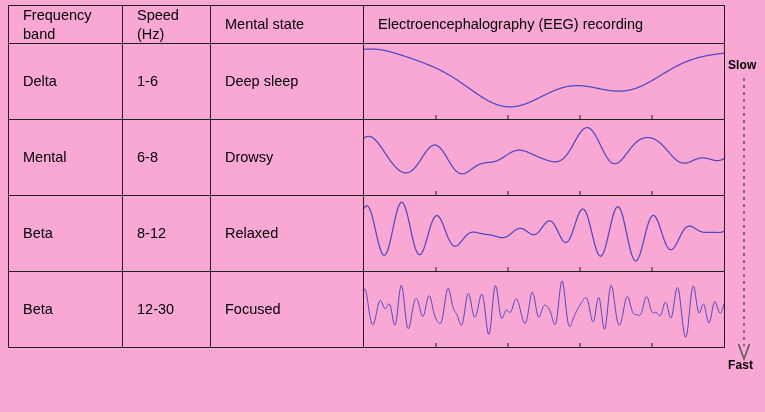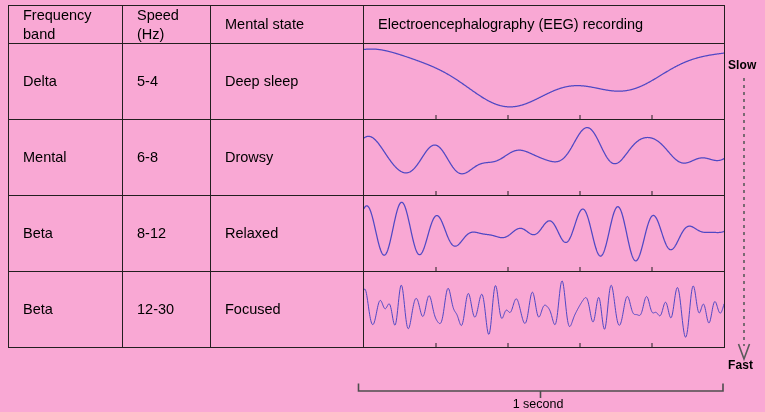--- a/index.html
+++ b/index.html
@@ -143,21 +143,21 @@
           <span class="cell-pad hdr-text">Mental state</span>
         </th>
         <th class="hdr-cell wave-hdr">
           <span class="cell-pad hdr-text">Electroencephalography (EEG) recording</span>
         </th>
       </tr>
     </thead>
     <tbody>
       <tr class="data-row">
         <td><span class="cell-pad">Delta</span></td>
-        <td><span class="cell-pad">5-4</span></td>
+        <td><span class="cell-pad">1-6</span></td>
         <td><span class="cell-pad">Deep sleep</span></td>
         <td class="wave-cell">
             <svg viewBox="0 0 361 75" preserveAspectRatio="none">
               <line x1="72.2" x2="72.2" y1="71" y2="75" stroke="#231f20" stroke-width="1"></line>
               <line x1="144.4" x2="144.4" y1="71" y2="75" stroke="#231f20" stroke-width="1"></line>
               <line x1="216.6" x2="216.6" y1="71" y2="75" stroke="#231f20" stroke-width="1"></line>
               <line x1="288.8" x2="288.8" y1="71" y2="75" stroke="#231f20" stroke-width="1"></line>
               <path d="M0.00,5.49L0.40,5.44L0.80,5.39L1.20,5.34L1.60,5.29L2.01,5.25L2.41,5.21L2.81,5.18L3.21,5.15L3.61,5.12L4.01,5.09L4.41,5.07L4.81,5.05L5.21,5.04L5.62,5.02L6.02,5.01L6.42,5.01L6.82,5.00L7.22,5.00L7.62,5.00L8.02,5.01L8.42,5.01L8.82,5.02L9.23,5.04L9.63,5.05L10.03,5.07L10.43,5.10L10.83,5.12L11.23,5.15L11.63,5.18L12.03,5.21L12.43,5.24L12.84,5.28L13.24,5.32L13.64,5.36L14.04,5.41L14.44,5.46L14.84,5.51L15.24,5.56L15.64,5.61L16.04,5.67L16.45,5.73L16.85,5.79L17.25,5.86L17.65,5.92L18.05,5.99L18.45,6.06L18.85,6.13L19.25,6.21L19.65,6.28L20.06,6.36L20.46,6.44L20.86,6.52L21.26,6.61L21.66,6.69L22.06,6.78L22.46,6.87L22.86,6.96L23.26,7.05L23.67,7.14L24.07,7.24L24.47,7.34L24.87,7.43L25.27,7.53L25.67,7.63L26.07,7.74L26.47,7.84L26.87,7.95L27.28,8.05L27.68,8.16L28.08,8.27L28.48,8.38L28.88,8.49L29.28,8.60L29.68,8.72L30.08,8.83L30.48,8.95L30.89,9.06L31.29,9.18L31.69,9.30L32.09,9.42L32.49,9.54L32.89,9.66L33.29,9.78L33.69,9.90L34.09,10.03L34.50,10.15L34.90,10.28L35.30,10.40L35.70,10.53L36.10,10.66L36.50,10.78L36.90,10.91L37.30,11.04L37.70,11.17L38.11,11.30L38.51,11.43L38.91,11.56L39.31,11.69L39.71,11.82L40.11,11.96L40.51,12.09L40.91,12.22L41.31,12.36L41.72,12.49L42.12,12.62L42.52,12.76L42.92,12.90L43.32,13.03L43.72,13.17L44.12,13.30L44.52,13.44L44.92,13.58L45.33,13.71L45.73,13.85L46.13,13.99L46.53,14.13L46.93,14.27L47.33,14.41L47.73,14.55L48.13,14.69L48.53,14.83L48.94,14.97L49.34,15.11L49.74,15.25L50.14,15.39L50.54,15.53L50.94,15.68L51.34,15.82L51.74,15.96L52.14,16.11L52.55,16.25L52.95,16.39L53.35,16.54L53.75,16.68L54.15,16.83L54.55,16.98L54.95,17.12L55.35,17.27L55.75,17.42L56.16,17.57L56.56,17.72L56.96,17.86L57.36,18.01L57.76,18.16L58.16,18.32L58.56,18.47L58.96,18.62L59.36,18.77L59.77,18.93L60.17,19.08L60.57,19.24L60.97,19.39L61.37,19.55L61.77,19.71L62.17,19.86L62.57,20.02L62.97,20.18L63.38,20.34L63.78,20.50L64.18,20.67L64.58,20.83L64.98,20.99L65.38,21.16L65.78,21.32L66.18,21.49L66.58,21.66L66.99,21.83L67.39,22.00L67.79,22.17L68.19,22.34L68.59,22.52L68.99,22.69L69.39,22.87L69.79,23.04L70.19,23.22L70.60,23.40L71.00,23.58L71.40,23.77L71.80,23.95L72.20,24.13L72.60,24.32L73.00,24.51L73.40,24.70L73.80,24.89L74.21,25.08L74.61,25.27L75.01,25.46L75.41,25.66L75.81,25.86L76.21,26.06L76.61,26.26L77.01,26.46L77.41,26.66L77.82,26.87L78.22,27.07L78.62,27.28L79.02,27.49L79.42,27.70L79.82,27.91L80.22,28.13L80.62,28.34L81.02,28.56L81.43,28.78L81.83,29.00L82.23,29.22L82.63,29.44L83.03,29.67L83.43,29.90L83.83,30.12L84.23,30.35L84.63,30.59L85.04,30.82L85.44,31.05L85.84,31.29L86.24,31.53L86.64,31.77L87.04,32.01L87.44,32.25L87.84,32.49L88.24,32.74L88.65,32.99L89.05,33.24L89.45,33.49L89.85,33.74L90.25,33.99L90.65,34.24L91.05,34.50L91.45,34.76L91.85,35.01L92.26,35.27L92.66,35.53L93.06,35.80L93.46,36.06L93.86,36.33L94.26,36.59L94.66,36.86L95.06,37.13L95.46,37.40L95.87,37.67L96.27,37.94L96.67,38.21L97.07,38.48L97.47,38.76L97.87,39.03L98.27,39.31L98.67,39.59L99.07,39.86L99.48,40.14L99.88,40.42L100.28,40.70L100.68,40.98L101.08,41.26L101.48,41.54L101.88,41.82L102.28,42.11L102.68,42.39L103.09,42.67L103.49,42.96L103.89,43.24L104.29,43.52L104.69,43.81L105.09,44.09L105.49,44.37L105.89,44.66L106.29,44.94L106.70,45.22L107.10,45.51L107.50,45.79L107.90,46.07L108.30,46.35L108.70,46.64L109.10,46.92L109.50,47.20L109.90,47.48L110.31,47.76L110.71,48.04L111.11,48.31L111.51,48.59L111.91,48.87L112.31,49.14L112.71,49.42L113.11,49.69L113.51,49.96L113.92,50.23L114.32,50.50L114.72,50.77L115.12,51.03L115.52,51.30L115.92,51.56L116.32,51.82L116.72,52.08L117.12,52.34L117.53,52.60L117.93,52.85L118.33,53.10L118.73,53.35L119.13,53.60L119.53,53.85L119.93,54.09L120.33,54.34L120.73,54.57L121.14,54.81L121.54,55.05L121.94,55.28L122.34,55.51L122.74,55.74L123.14,55.96L123.54,56.18L123.94,56.40L124.34,56.62L124.75,56.83L125.15,57.04L125.55,57.25L125.95,57.45L126.35,57.65L126.75,57.85L127.15,58.04L127.55,58.24L127.95,58.42L128.36,58.61L128.76,58.79L129.16,58.97L129.56,59.14L129.96,59.31L130.36,59.48L130.76,59.64L131.16,59.80L131.56,59.96L131.97,60.11L132.37,60.26L132.77,60.41L133.17,60.55L133.57,60.68L133.97,60.82L134.37,60.95L134.77,61.07L135.17,61.19L135.58,61.31L135.98,61.42L136.38,61.53L136.78,61.64L137.18,61.74L137.58,61.83L137.98,61.92L138.38,62.01L138.78,62.10L139.19,62.18L139.59,62.25L139.99,62.32L140.39,62.39L140.79,62.45L141.19,62.51L141.59,62.56L141.99,62.61L142.39,62.66L142.80,62.70L143.20,62.73L143.60,62.77L144.00,62.79L144.40,62.82L144.80,62.84L145.20,62.85L145.60,62.86L146.00,62.87L146.41,62.87L146.81,62.87L147.21,62.86L147.61,62.85L148.01,62.83L148.41,62.81L148.81,62.79L149.21,62.76L149.61,62.73L150.02,62.69L150.42,62.65L150.82,62.61L151.22,62.56L151.62,62.51L152.02,62.45L152.42,62.39L152.82,62.33L153.22,62.26L153.63,62.19L154.03,62.11L154.43,62.03L154.83,61.95L155.23,61.86L155.63,61.77L156.03,61.67L156.43,61.57L156.83,61.47L157.24,61.37L157.64,61.26L158.04,61.15L158.44,61.03L158.84,60.91L159.24,60.79L159.64,60.66L160.04,60.54L160.44,60.40L160.85,60.27L161.25,60.13L161.65,59.99L162.05,59.85L162.45,59.70L162.85,59.55L163.25,59.40L163.65,59.25L164.05,59.09L164.46,58.93L164.86,58.77L165.26,58.61L165.66,58.44L166.06,58.27L166.46,58.10L166.86,57.93L167.26,57.75L167.66,57.58L168.07,57.40L168.47,57.22L168.87,57.04L169.27,56.85L169.67,56.67L170.07,56.48L170.47,56.29L170.87,56.10L171.27,55.91L171.68,55.72L172.08,55.53L172.48,55.33L172.88,55.14L173.28,54.94L173.68,54.75L174.08,54.55L174.48,54.35L174.88,54.15L175.29,53.95L175.69,53.75L176.09,53.55L176.49,53.35L176.89,53.15L177.29,52.95L177.69,52.75L178.09,52.55L178.49,52.35L178.90,52.14L179.30,51.94L179.70,51.74L180.10,51.54L180.50,51.34L180.90,51.14L181.30,50.95L181.70,50.75L182.10,50.55L182.51,50.35L182.91,50.16L183.31,49.96L183.71,49.77L184.11,49.58L184.51,49.39L184.91,49.20L185.31,49.01L185.71,48.82L186.12,48.63L186.52,48.45L186.92,48.26L187.32,48.08L187.72,47.90L188.12,47.72L188.52,47.55L188.92,47.37L189.32,47.20L189.73,47.03L190.13,46.86L190.53,46.69L190.93,46.53L191.33,46.36L191.73,46.20L192.13,46.04L192.53,45.89L192.93,45.73L193.34,45.58L193.74,45.43L194.14,45.29L194.54,45.14L194.94,45.00L195.34,44.86L195.74,44.72L196.14,44.59L196.54,44.46L196.95,44.33L197.35,44.20L197.75,44.08L198.15,43.96L198.55,43.84L198.95,43.73L199.35,43.62L199.75,43.51L200.15,43.40L200.56,43.30L200.96,43.20L201.36,43.10L201.76,43.01L202.16,42.92L202.56,42.83L202.96,42.75L203.36,42.67L203.76,42.59L204.17,42.51L204.57,42.44L204.97,42.37L205.37,42.31L205.77,42.24L206.17,42.18L206.57,42.13L206.97,42.07L207.37,42.02L207.78,41.97L208.18,41.93L208.58,41.89L208.98,41.85L209.38,41.82L209.78,41.78L210.18,41.76L210.58,41.73L210.98,41.71L211.39,41.69L211.79,41.67L212.19,41.66L212.59,41.64L212.99,41.64L213.39,41.63L213.79,41.63L214.19,41.63L214.59,41.63L215.00,41.64L215.40,41.65L215.80,41.66L216.20,41.67L216.60,41.69L217.00,41.71L217.40,41.73L217.80,41.76L218.20,41.78L218.61,41.81L219.01,41.84L219.41,41.88L219.81,41.91L220.21,41.95L220.61,41.99L221.01,42.04L221.41,42.08L221.81,42.13L222.22,42.18L222.62,42.23L223.02,42.28L223.42,42.34L223.82,42.39L224.22,42.45L224.62,42.51L225.02,42.58L225.42,42.64L225.83,42.70L226.23,42.77L226.63,42.84L227.03,42.91L227.43,42.98L227.83,43.05L228.23,43.12L228.63,43.20L229.03,43.27L229.44,43.35L229.84,43.42L230.24,43.50L230.64,43.58L231.04,43.66L231.44,43.74L231.84,43.82L232.24,43.90L232.64,43.98L233.05,44.06L233.45,44.15L233.85,44.23L234.25,44.31L234.65,44.39L235.05,44.47L235.45,44.56L235.85,44.64L236.25,44.72L236.66,44.80L237.06,44.88L237.46,44.97L237.86,45.05L238.26,45.13L238.66,45.21L239.06,45.29L239.46,45.36L239.86,45.44L240.27,45.52L240.67,45.59L241.07,45.67L241.47,45.74L241.87,45.81L242.27,45.88L242.67,45.95L243.07,46.02L243.47,46.09L243.88,46.16L244.28,46.22L244.68,46.28L245.08,46.34L245.48,46.40L245.88,46.46L246.28,46.52L246.68,46.57L247.08,46.62L247.49,46.67L247.89,46.72L248.29,46.77L248.69,46.81L249.09,46.85L249.49,46.89L249.89,46.93L250.29,46.96L250.69,47.00L251.10,47.03L251.50,47.05L251.90,47.08L252.30,47.10L252.70,47.12L253.10,47.14L253.50,47.15L253.90,47.16L254.30,47.17L254.71,47.18L255.11,47.18L255.51,47.18L255.91,47.18L256.31,47.17L256.71,47.17L257.11,47.15L257.51,47.14L257.91,47.12L258.32,47.10L258.72,47.08L259.12,47.05L259.52,47.02L259.92,46.99L260.32,46.95L260.72,46.91L261.12,46.87L261.52,46.82L261.93,46.77L262.33,46.72L262.73,46.66L263.13,46.60L263.53,46.54L263.93,46.47L264.33,46.40L264.73,46.33L265.13,46.25L265.54,46.18L265.94,46.09L266.34,46.01L266.74,45.92L267.14,45.82L267.54,45.73L267.94,45.63L268.34,45.53L268.74,45.42L269.15,45.31L269.55,45.20L269.95,45.08L270.35,44.97L270.75,44.84L271.15,44.72L271.55,44.59L271.95,44.46L272.35,44.32L272.76,44.19L273.16,44.05L273.56,43.90L273.96,43.76L274.36,43.61L274.76,43.45L275.16,43.30L275.56,43.14L275.96,42.98L276.37,42.81L276.77,42.65L277.17,42.48L277.57,42.30L277.97,42.13L278.37,41.95L278.77,41.77L279.17,41.59L279.57,41.40L279.98,41.21L280.38,41.02L280.78,40.83L281.18,40.64L281.58,40.44L281.98,40.24L282.38,40.04L282.78,39.83L283.18,39.63L283.59,39.42L283.99,39.21L284.39,39.00L284.79,38.78L285.19,38.57L285.59,38.35L285.99,38.13L286.39,37.91L286.79,37.69L287.20,37.46L287.60,37.24L288.00,37.01L288.40,36.78L288.80,36.55L289.20,36.32L289.60,36.09L290.00,35.86L290.40,35.62L290.81,35.39L291.21,35.15L291.61,34.91L292.01,34.67L292.41,34.43L292.81,34.19L293.21,33.95L293.61,33.71L294.01,33.47L294.42,33.23L294.82,32.99L295.22,32.74L295.62,32.50L296.02,32.26L296.42,32.01L296.82,31.77L297.22,31.52L297.62,31.28L298.03,31.03L298.43,30.79L298.83,30.55L299.23,30.30L299.63,30.06L300.03,29.81L300.43,29.57L300.83,29.33L301.23,29.09L301.64,28.84L302.04,28.60L302.44,28.36L302.84,28.12L303.24,27.88L303.64,27.64L304.04,27.41L304.44,27.17L304.84,26.93L305.25,26.70L305.65,26.46L306.05,26.23L306.45,26.00L306.85,25.77L307.25,25.54L307.65,25.31L308.05,25.08L308.45,24.85L308.86,24.63L309.26,24.40L309.66,24.18L310.06,23.96L310.46,23.74L310.86,23.52L311.26,23.30L311.66,23.09L312.06,22.87L312.47,22.66L312.87,22.45L313.27,22.24L313.67,22.04L314.07,21.83L314.47,21.63L314.87,21.42L315.27,21.22L315.67,21.02L316.08,20.83L316.48,20.63L316.88,20.44L317.28,20.25L317.68,20.06L318.08,19.87L318.48,19.68L318.88,19.50L319.28,19.32L319.69,19.14L320.09,18.96L320.49,18.78L320.89,18.61L321.29,18.44L321.69,18.27L322.09,18.10L322.49,17.93L322.89,17.77L323.30,17.60L323.70,17.44L324.10,17.29L324.50,17.13L324.90,16.97L325.30,16.82L325.70,16.67L326.10,16.52L326.50,16.37L326.91,16.23L327.31,16.09L327.71,15.94L328.11,15.81L328.51,15.67L328.91,15.53L329.31,15.40L329.71,15.27L330.11,15.14L330.52,15.01L330.92,14.88L331.32,14.76L331.72,14.64L332.12,14.51L332.52,14.40L332.92,14.28L333.32,14.16L333.72,14.05L334.13,13.94L334.53,13.83L334.93,13.72L335.33,13.61L335.73,13.50L336.13,13.40L336.53,13.30L336.93,13.20L337.33,13.10L337.74,13.00L338.14,12.90L338.54,12.81L338.94,12.71L339.34,12.62L339.74,12.53L340.14,12.44L340.54,12.35L340.94,12.26L341.35,12.18L341.75,12.09L342.15,12.01L342.55,11.93L342.95,11.85L343.35,11.77L343.75,11.69L344.15,11.61L344.55,11.54L344.96,11.46L345.36,11.39L345.76,11.31L346.16,11.24L346.56,11.17L346.96,11.10L347.36,11.03L347.76,10.96L348.16,10.90L348.57,10.83L348.97,10.76L349.37,10.70L349.77,10.63L350.17,10.57L350.57,10.51L350.97,10.45L351.37,10.39L351.77,10.33L352.18,10.27L352.58,10.21L352.98,10.15L353.38,10.09L353.78,10.03L354.18,9.98L354.58,9.92L354.98,9.87L355.38,9.81L355.79,9.76L356.19,9.71L356.59,9.65L356.99,9.60L357.39,9.55L357.79,9.50L358.19,9.45L358.59,9.40L358.99,9.35L359.40,9.30L359.80,9.25L360.20,9.20L360.60,9.15L361.00,9.11" fill="none" stroke="#4f48c4" stroke-width="1.25" stroke-linejoin="round" stroke-linecap="round" vector-effect="non-scaling-stroke"></path>
             </svg>
           </td>
@@ -209,21 +209,14 @@
 
   <div class="gutter">
     <div class="gutter-label slow">Slow</div>
     <svg class="gutter-arrow" viewBox="0 0 14 286">
       <line x1="7" y1="0" x2="7" y2="268" stroke="#5a5a5a" stroke-width="1.6" stroke-dasharray="3,4"></line>
       <polyline points="1.5,266 7,281 12.5,266" fill="none" stroke="#5a5a5a" stroke-width="1.6"></polyline>
     </svg>
     <div class="gutter-label fast">Fast</div>
   </div>
 
-  <div class="scale">
-    <svg width="380" height="16">
-      <path d="M6.5,1.5 L6.5,9 L371,9 L371,1.5" fill="none" stroke="#4d4d4d" stroke-width="1.6"></path>
-      <line x1="188.5" y1="9" x2="188.5" y2="16" stroke="#4d4d4d" stroke-width="1.6"></line>
-    </svg>
-    <div class="scale-label">1 second</div>
-  </div>
 
 </div>
 
 </body></html>

